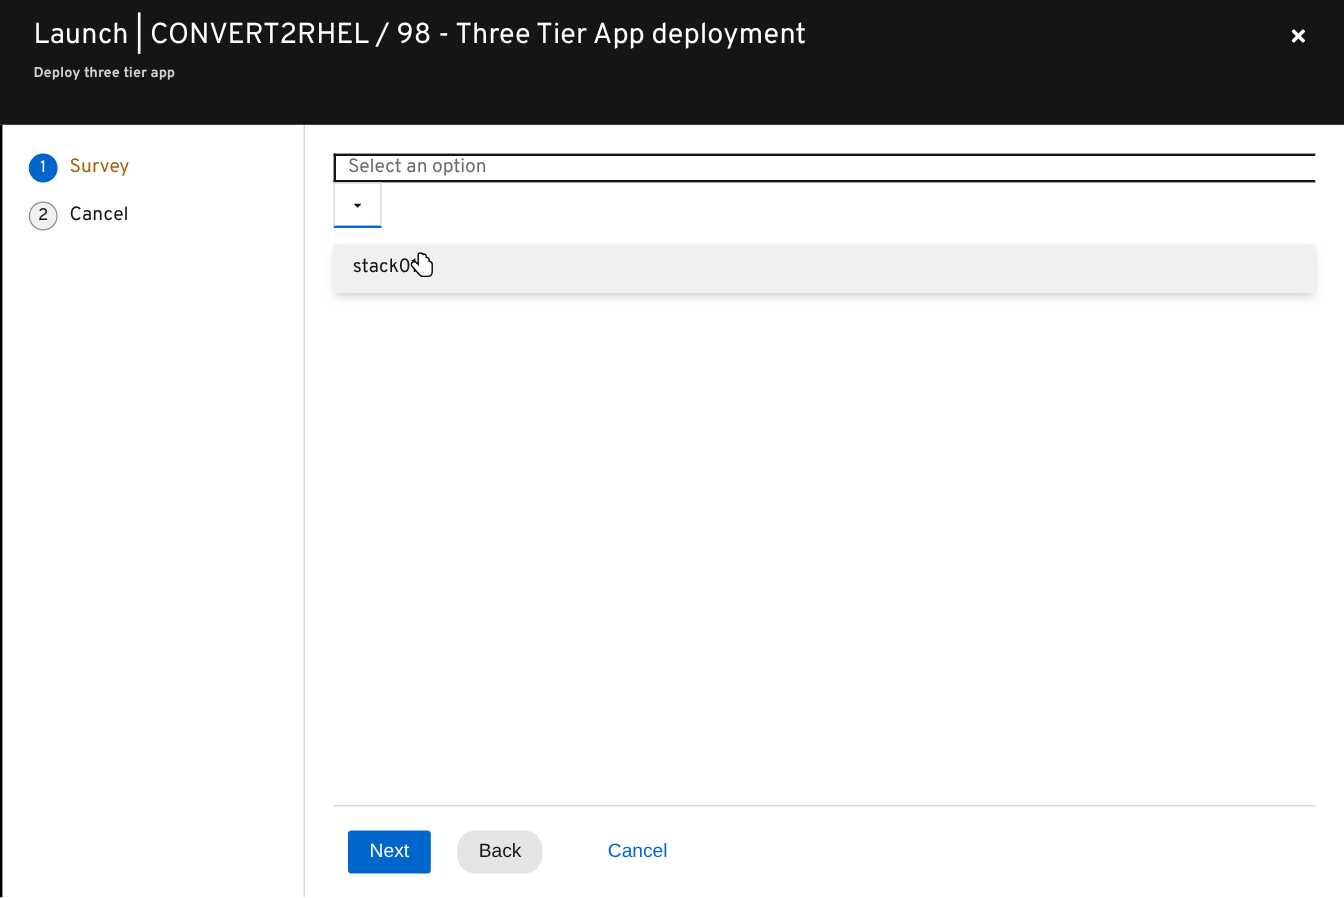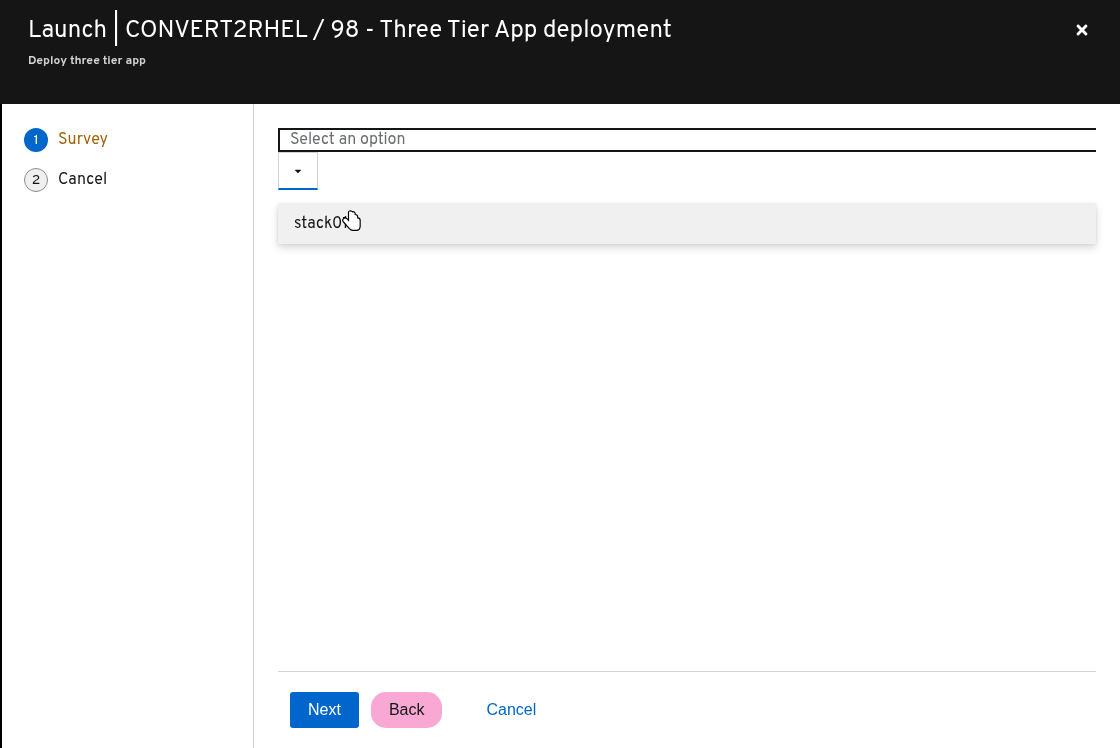--- a/index.html
+++ b/index.html
@@ -201,39 +201,39 @@
       height: 24px;
       pointer-events: none;
       z-index: 20;
     }
     
     .footer {
       border-top: 1px solid #d2d2d2;
       padding: 20px 12px;
       display: flex;
       align-items: center;
-      gap: 12px;
+      gap: 22px;
     }
     .btn {
       height: 36px;
       padding: 0 18px;
       font-size: 16px;
       border: none;
       border-radius: 3px;
       cursor: pointer;
       display: inline-flex;
       align-items: center;
       justify-content: center;
     }
     .btn-primary {
       background: #0066cc;
       color: #fff;
     }
     .btn-secondary {
-      background: #f9a8d4;
+      background: #e5e5e5;
       color: #151515;
       border-radius: 15px;
     }
     .btn-link {
       background: transparent;
       color: #0066cc;
       margin-left: 32px;
       padding: 0;
     }
   </style>

